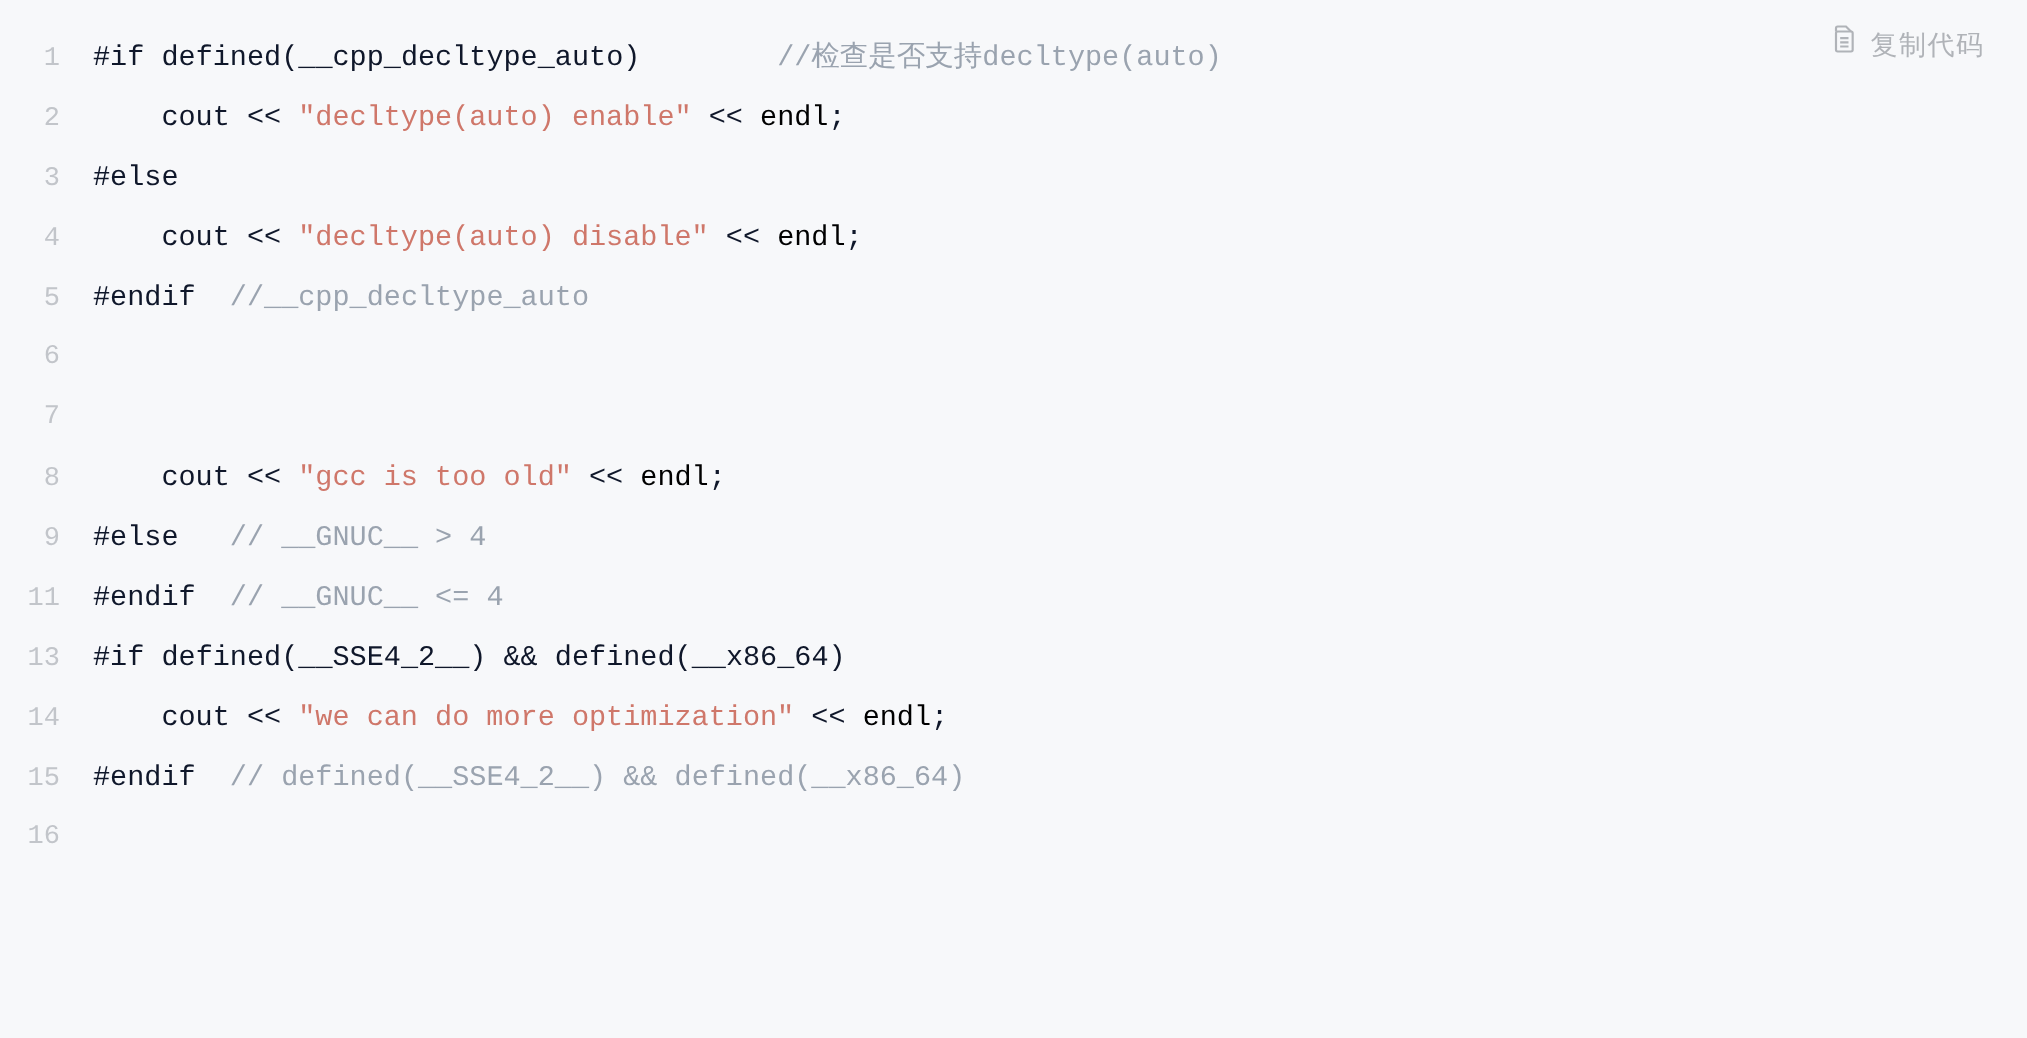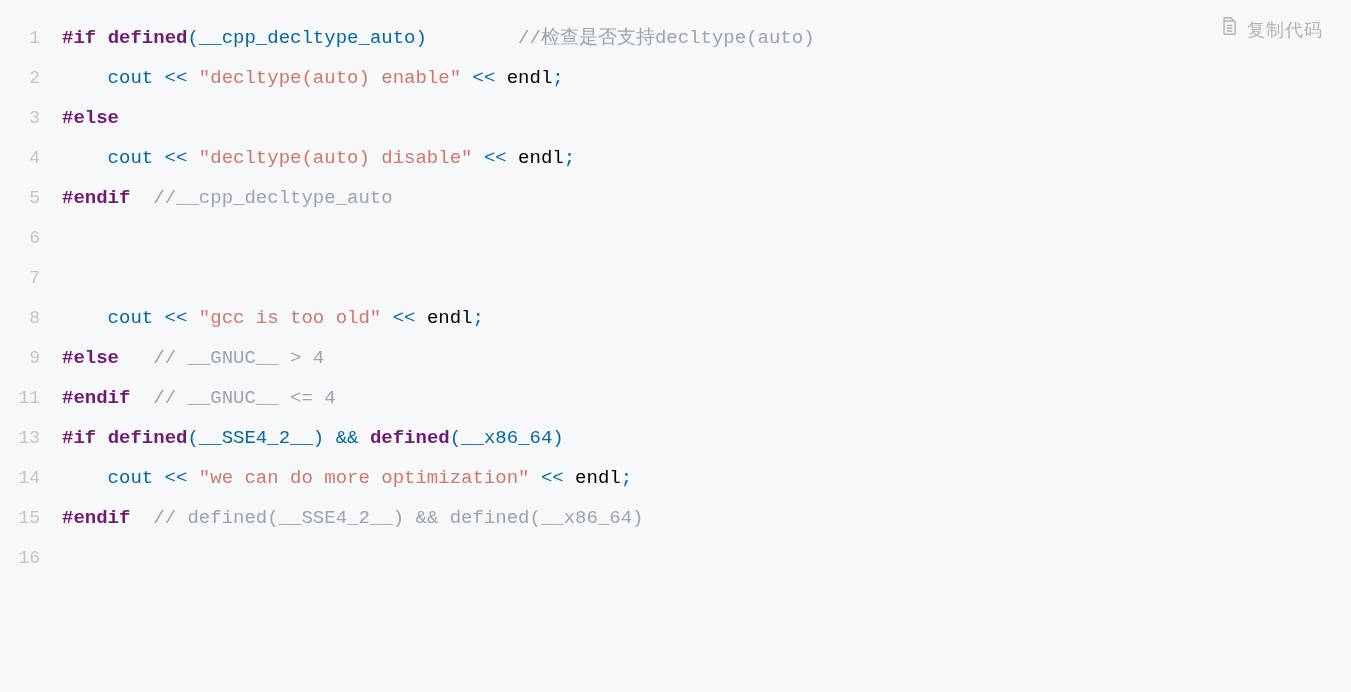--- a/index.html
+++ b/index.html
@@ -44,22 +44,22 @@
     font-size: 18px;
     padding-right: 22px;
     flex-shrink: 0;
     user-select: none;
   }
   .code {
     white-space: pre;
     color: #5c6773;
   }
   
-  .c-pre     { color: #701a75; font-weight: bold; }  
-  .c-plain   { color: #0369a1; }  
+  .c-pre     { color: #0f172a; }  
+  .c-plain   { color: #0f172a; }  
   .c-string  { color: #cf776a; }  
   .c-kw      { color: #000000; }  
   .c-comment { color: #9aa3af; }  
   .c-num     { color: #5b6470; }
 </style>
 </head>
 <body>
 
 <div class="code-container">
 

